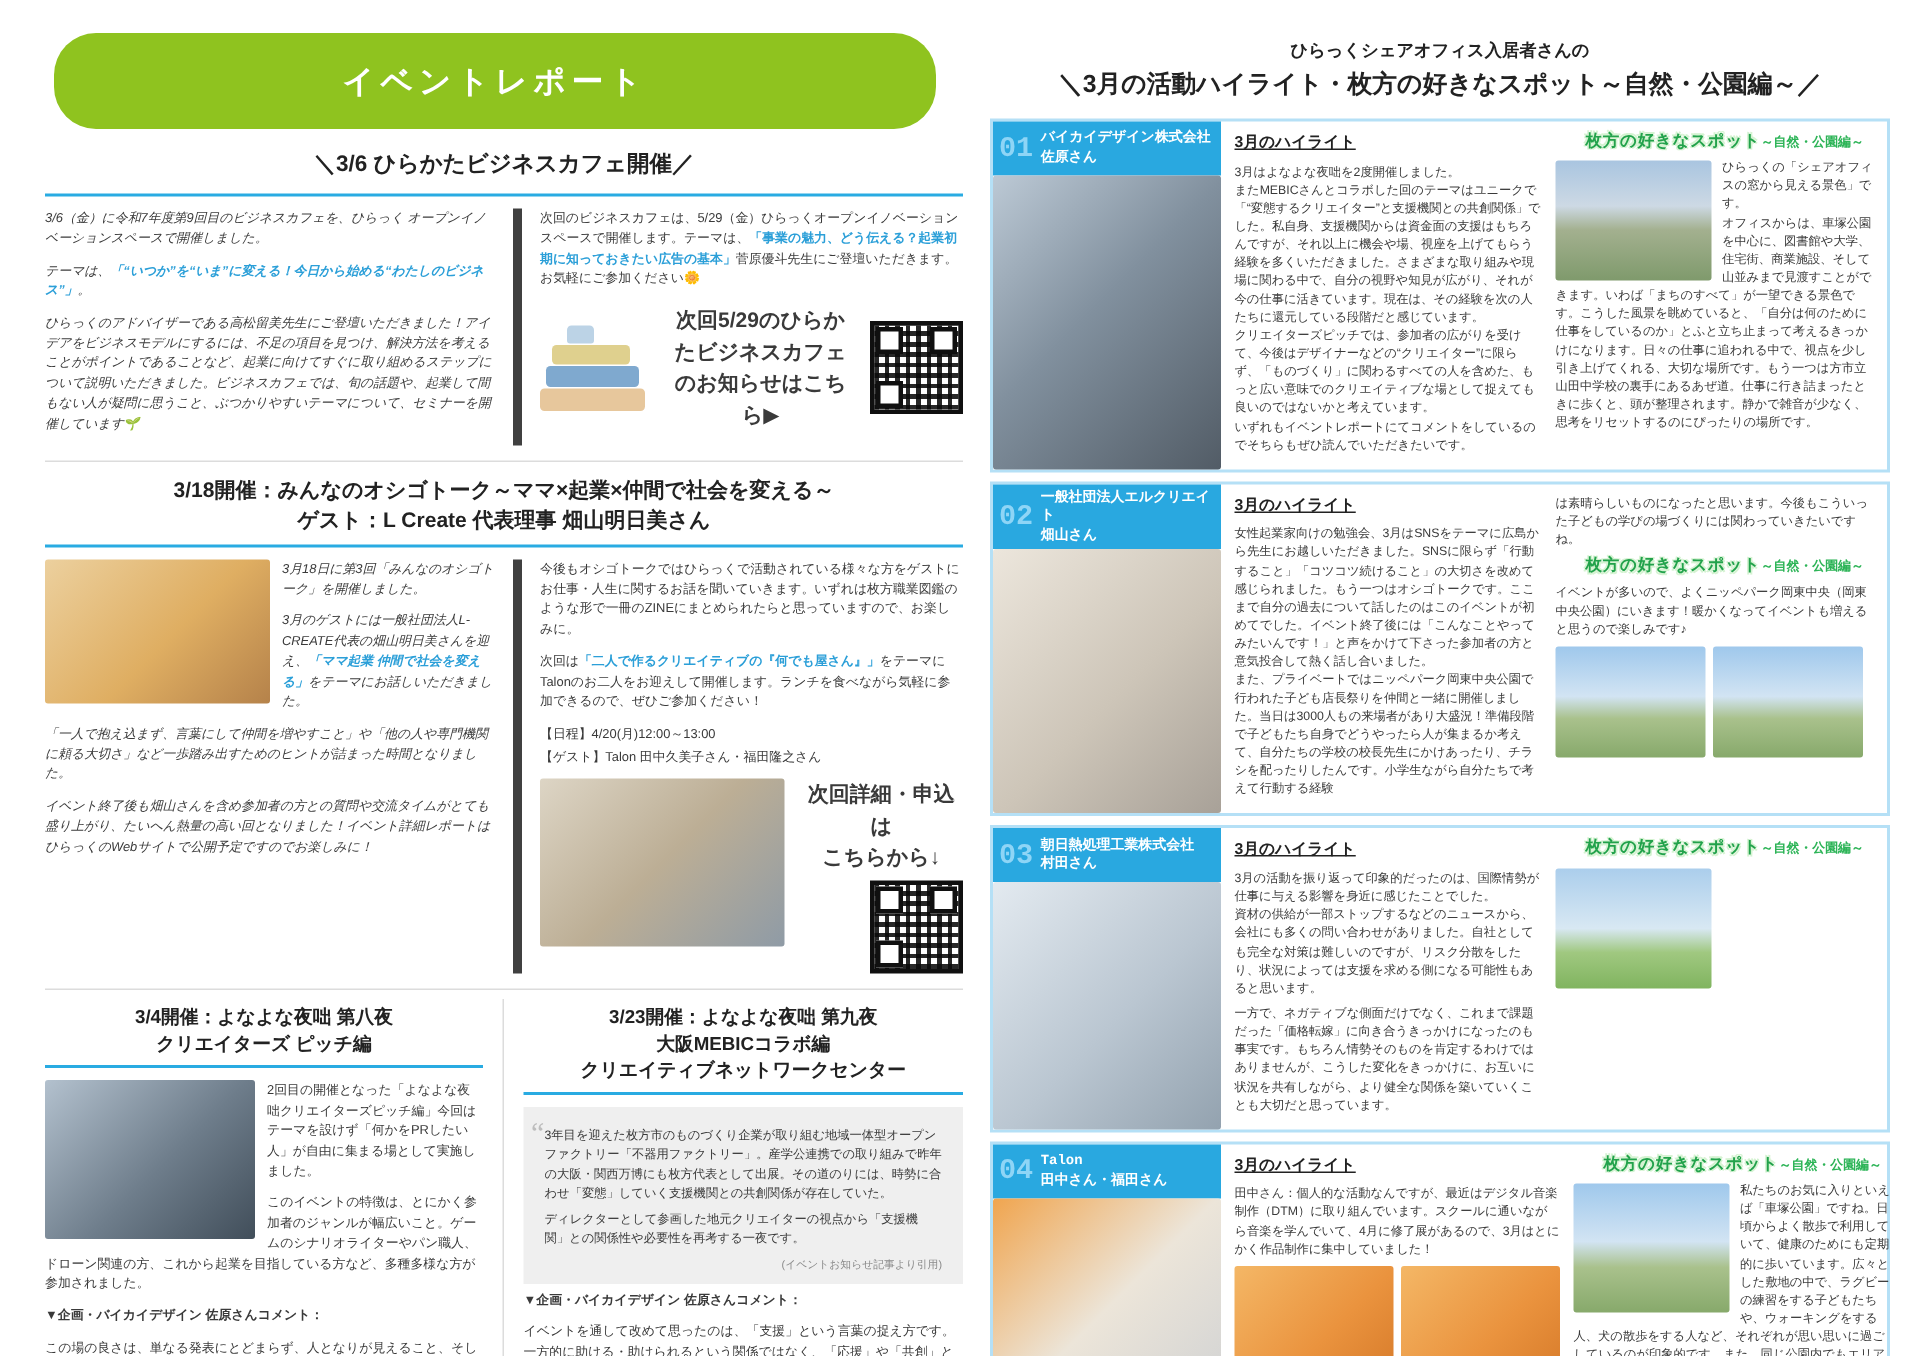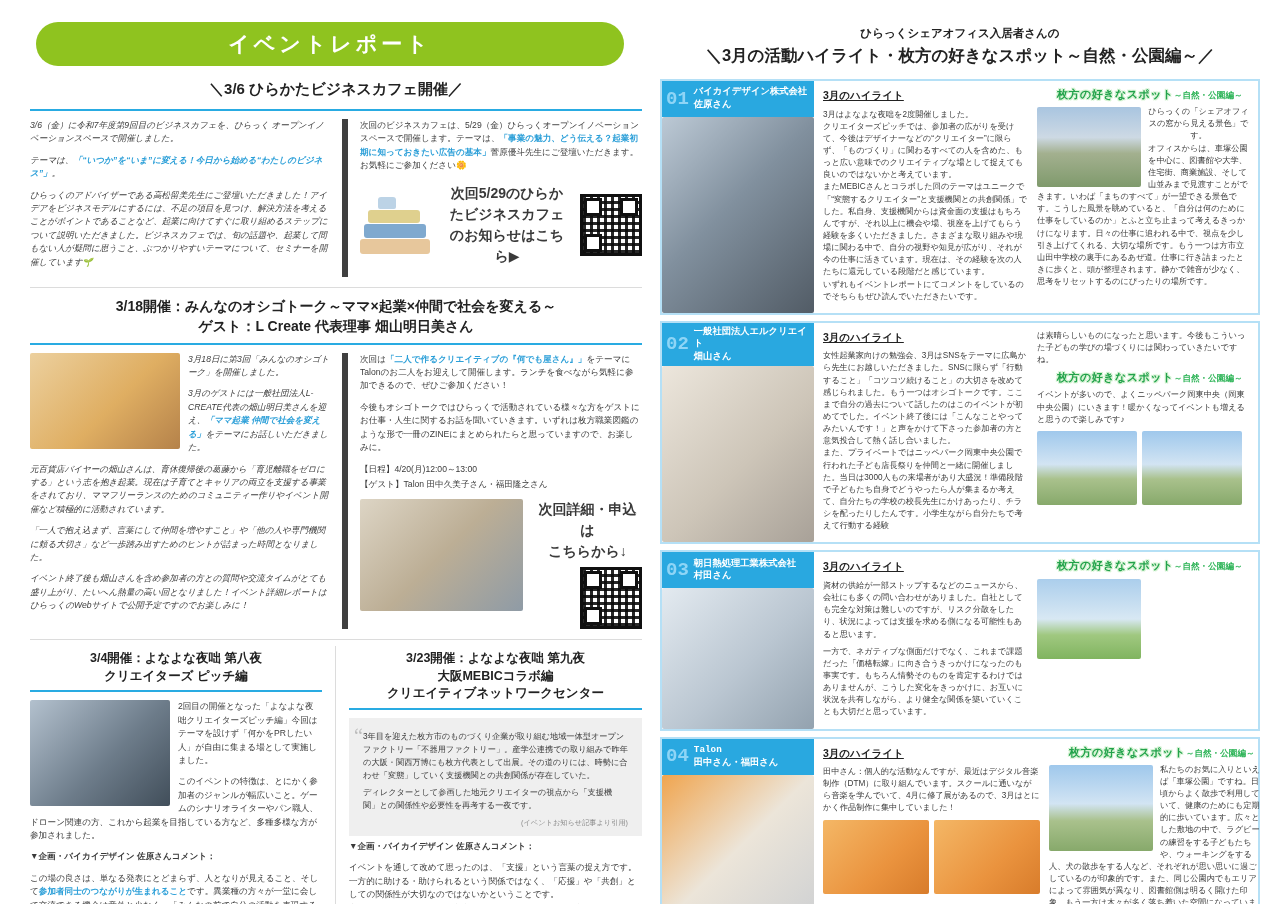--- a/index.html
+++ b/index.html
@@ -2,21 +2,21 @@
 <html lang="ja"><head>
 <meta charset="utf-8">
 <style>
   html,body{margin:0;padding:0;background:#ffffff;width:1280px;height:904px;overflow:hidden;
     font-family:"Liberation Sans","DejaVu Sans",sans-serif;color:#3a3a3a;}
   .page{position:absolute;top:0;height:904px;}
   #page-left{left:30px;width:612px;}
   #page-right{left:660px;width:600px;}
 
   
-  .banner{margin:22px 18px 10px 6px;background:#8fc31f;border-radius:28px;height:44px;
+  .banner{margin:22px 18px 10px 6px;background:#8fc31f;border-radius:28px;height:64px;
     display:flex;align-items:center;justify-content:center;color:#fff;font-weight:bold;
     font-size:21px;letter-spacing:4px;}
   .sec-head{font-weight:bold;text-align:center;color:#222;}
   .sec-head.h1{font-size:15px;margin:14px 0 10px;}
   .sec-head.h2{font-size:14px;line-height:1.45;margin:8px 0 6px;}
   .sec-head.h3{font-size:12.5px;line-height:1.4;margin:4px 0 5px;}
   .rule-blue{border:none;border-top:2px solid #29abe2;margin:0 0 8px 0;}
   .rule-gray{border:none;border-top:1px solid #dcdcdc;margin:10px 0 6px 0;}
   .cols{display:flex;}
   .col-l{flex:0 0 300px;font-style:italic;}
@@ -124,27 +124,26 @@
     <div>3/18開催：みんなのオシゴトーク～ママ×起業×仲間で社会を変える～</div>
     <div>ゲスト：L Create 代表理事 畑山明日美さん</div>
   </div>
   <hr class="rule-blue">
 
   <div class="cols body-txt">
     <div class="col-l clearfix">
       <div class="fl-photo ph ph-warm" style="width:150px;height:96px;"></div>
       <p>3月18日に第3回「みんなのオシゴトーク」を開催しました。</p>
       <p><span>3月のゲストには一般社団法人L-CREATE代表の畑山明日美さんを迎え、</span><span class="blue-link">「ママ起業 仲間で社会を変える」</span><span>をテーマにお話しいただきました。</span></p>
-      <p>元百貨店バイヤーの畑山さんは、育休復帰後の葛藤から「育児離職をゼロにする」という志を抱き起業。現在は子育てとキャリアの両立を支援する事業をされており、ママフリーランスのためのコミュニティー作りやイベント開催など積極的に活動されています。</p>
       <p>「一人で抱え込まず、言葉にして仲間を増やすこと」や「他の人や専門機関に頼る大切さ」など一歩踏み出すためのヒントが詰まった時間となりました。</p>
       <p>イベント終了後も畑山さんを含め参加者の方との質問や交流タイムがとても盛り上がり、たいへん熱量の高い回となりました！イベント詳細レポートはひらっくのWebサイトで公開予定ですのでお楽しみに！</p>
     </div>
     <div class="col-r">
+      <p>今後もオシゴトークではひらっくで活動されている様々な方をゲストにお仕事・人生に関するお話を聞いていきます。いずれは枚方職業図鑑のような形で一冊のZINEにまとめられたらと思っていますので、お楽しみに。</p>
       <p><span>次回は</span><span class="blue-link">「二人で作るクリエイティブの『何でも屋さん』」</span><span>をテーマにTalonのお二人をお迎えして開催します。ランチを食べながら気軽に参加できるので、ぜひご参加ください！</span></p>
-      <p>今後もオシゴトークではひらっくで活動されている様々な方をゲストにお仕事・人生に関するお話を聞いていきます。いずれは枚方職業図鑑のような形で一冊のZINEにまとめられたらと思っていますので、お楽しみに。</p>
       <p style="margin-bottom:2px;">【日程】4/20(月)12:00～13:00</p>
       <p>【ゲスト】Talon 田中久美子さん・福田隆之さん</p>
       <div style="display:flex;gap:10px;align-items:flex-start;margin-top:4px;">
         <div class="ph ph-group" style="width:163px;height:112px;"></div>
         <div style="flex:1;display:flex;flex-direction:column;align-items:flex-end;gap:5px;">
           <div class="qr-caption" style="white-space:pre-line;">次回詳細・申込は
 こちらから↓</div>
           <div class="qr">
               <i></i>
               <i></i>
@@ -207,28 +206,28 @@
         <span class="label-txt">
           <span>バイカイデザイン株式会社</span><br>
           <span>佐原さん</span>
         </span>
       </div>
       <div class="portrait ph portrait-sahara"></div>
     </div>
     <div class="e-mid e-txt">
       <p class="hl-title">3月のハイライト</p>
       <p style="margin-bottom:0;">3月はよなよな夜咄を2度開催しました。</p>
+      <p style="margin-bottom:0;">またMEBICさんとコラボした回のテーマはユニークで「“変態するクリエイター”と支援機関との共創関係」でした。私自身、支援機関からは資金面の支援はもちろんですが、それ以上に機会や場、視座を上げてもらう経験を多くいただきました。さまざまな取り組みや現場に関わる中で、自分の視野や知見が広がり、それが今の仕事に活きています。現在は、その経験を次の人たちに還元している段階だと感じています。</p>
       <p style="margin-bottom:0;">クリエイターズピッチでは、参加者の広がりを受けて、今後はデザイナーなどの“クリエイター”に限らず、「ものづくり」に関わるすべての人を含めた、もっと広い意味でのクリエイティブな場として捉えても良いのではないかと考えています。</p>
-      <p style="margin-bottom:0;">またMEBICさんとコラボした回のテーマはユニークで「“変態するクリエイター”と支援機関との共創関係」でした。私自身、支援機関からは資金面の支援はもちろんですが、それ以上に機会や場、視座を上げてもらう経験を多くいただきました。さまざまな取り組みや現場に関わる中で、自分の視野や知見が広がり、それが今の仕事に活きています。現在は、その経験を次の人たちに還元している段階だと感じています。</p>
       <p>いずれもイベントレポートにてコメントをしているのでそちらもぜひ読んでいただきたいです。</p>
     </div>
     <div class="e-right e-txt clearfix">
       <p class="spot-title"><span class="spot-main">枚方の好きなスポット</span><span class="spot-sub">～自然・公園編～</span></p>
       <div class="spot-photo ph ph-view"></div>
-      <p style="margin-bottom:0;text-align:center;">ひらっくの「シェアオフィスの窓から見える景色」です。</p>
+      <p style="margin-bottom:0;">ひらっくの「シェアオフィスの窓から見える景色」です。</p>
       <p>オフィスからは、車塚公園を中心に、図書館や大学、住宅街、商業施設、そして山並みまで見渡すことができます。いわば「まちのすべて」が一望できる景色です。こうした風景を眺めていると、「自分は何のために仕事をしているのか」とふと立ち止まって考えるきっかけになります。日々の仕事に追われる中で、視点を少し引き上げてくれる、大切な場所です。もう一つは方市立山田中学校の裏手にあるあぜ道。仕事に行き詰まったときに歩くと、頭が整理されます。静かで雑音が少なく、思考をリセットするのにぴったりの場所です。</p>
     </div>
   </div>
 
   <div class="entry">
     <div class="e-left">
       <div class="label-bar">
         <span class="label-num">02</span>
         <span class="label-txt">
           <span>一般社団法人エルクリエイト</span><br>
@@ -259,20 +258,21 @@
         <span class="label-num">03</span>
         <span class="label-txt">
           <span>朝日熱処理工業株式会社</span><br>
           <span>村田さん</span>
         </span>
       </div>
       <div class="portrait ph portrait-murata"></div>
     </div>
     <div class="e-mid e-txt">
       <p class="hl-title">3月のハイライト</p>
+      <p style="margin-bottom:0;">3月の活動を振り返って印象的だったのは、国際情勢が仕事に与える影響を身近に感じたことでした。</p>
       <p>資材の供給が一部ストップするなどのニュースから、会社にも多くの問い合わせがありました。自社としても完全な対策は難しいのですが、リスク分散をしたり、状況によっては支援を求める側になる可能性もあると思います。</p>
       <p>一方で、ネガティブな側面だけでなく、これまで課題だった「価格転嫁」に向き合うきっかけになったのも事実です。もちろん情勢そのものを肯定するわけではありませんが、こうした変化をきっかけに、お互いに状況を共有しながら、より健全な関係を築いていくことも大切だと思っています。</p>
     </div>
     <div class="e-right e-txt clearfix">
       <p class="spot-title"><span class="spot-main">枚方の好きなスポット</span><span class="spot-sub">～自然・公園編～</span></p>
       <div class="spot-photo ph ph-river"></div>
     </div>
   </div>
 
   <div class="entry">

